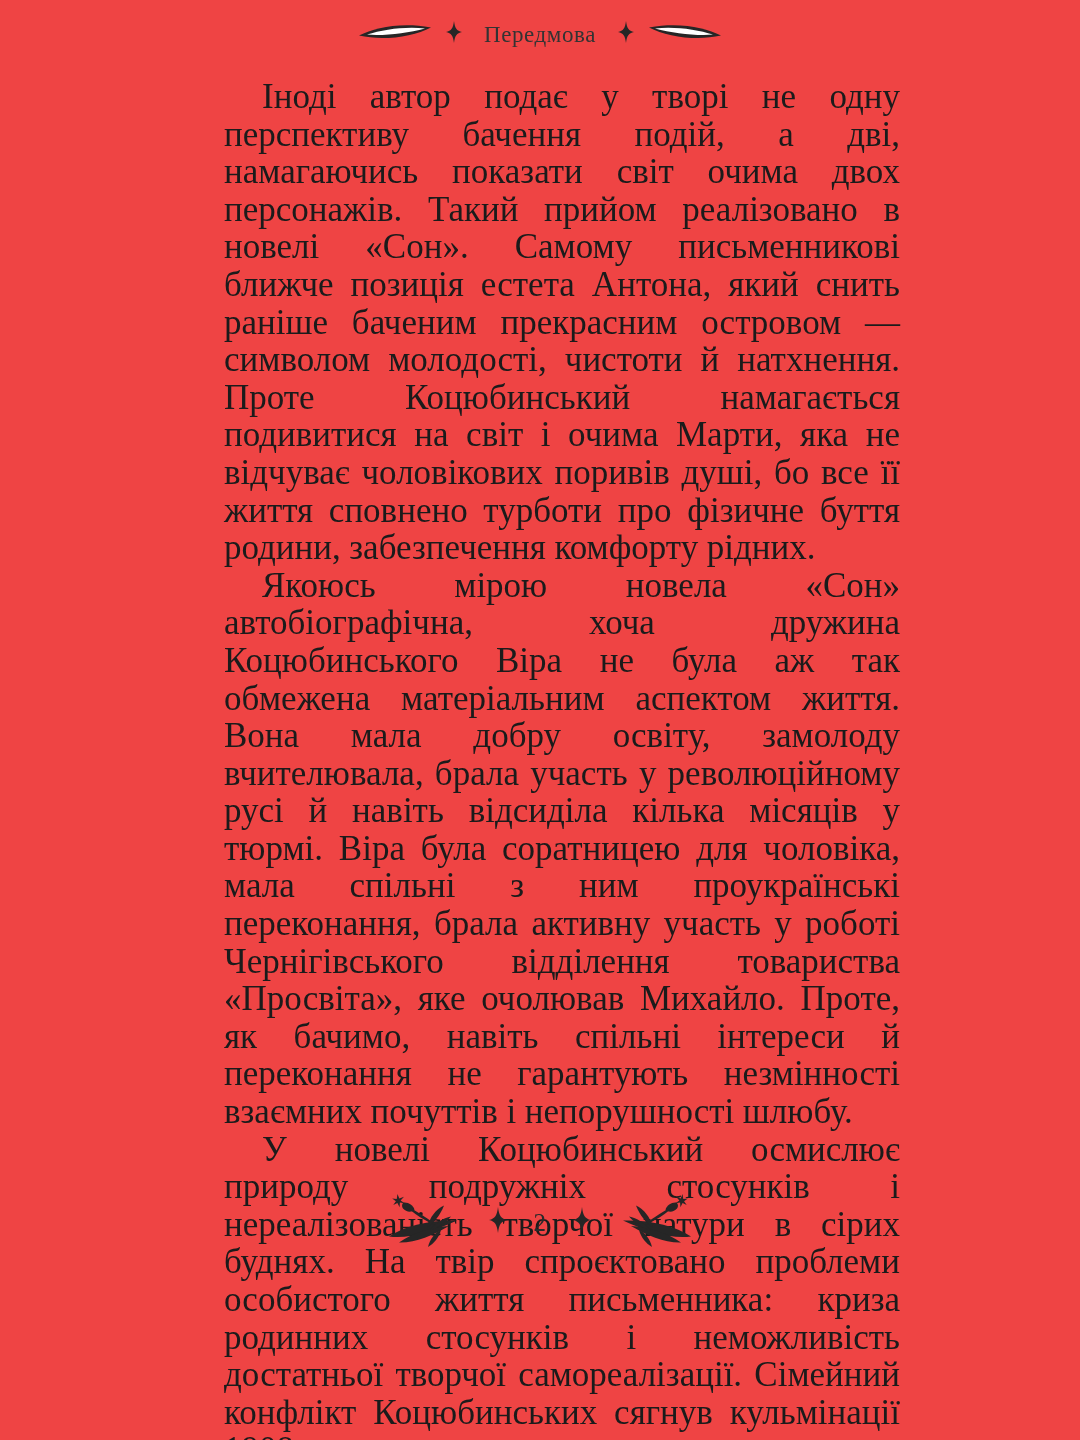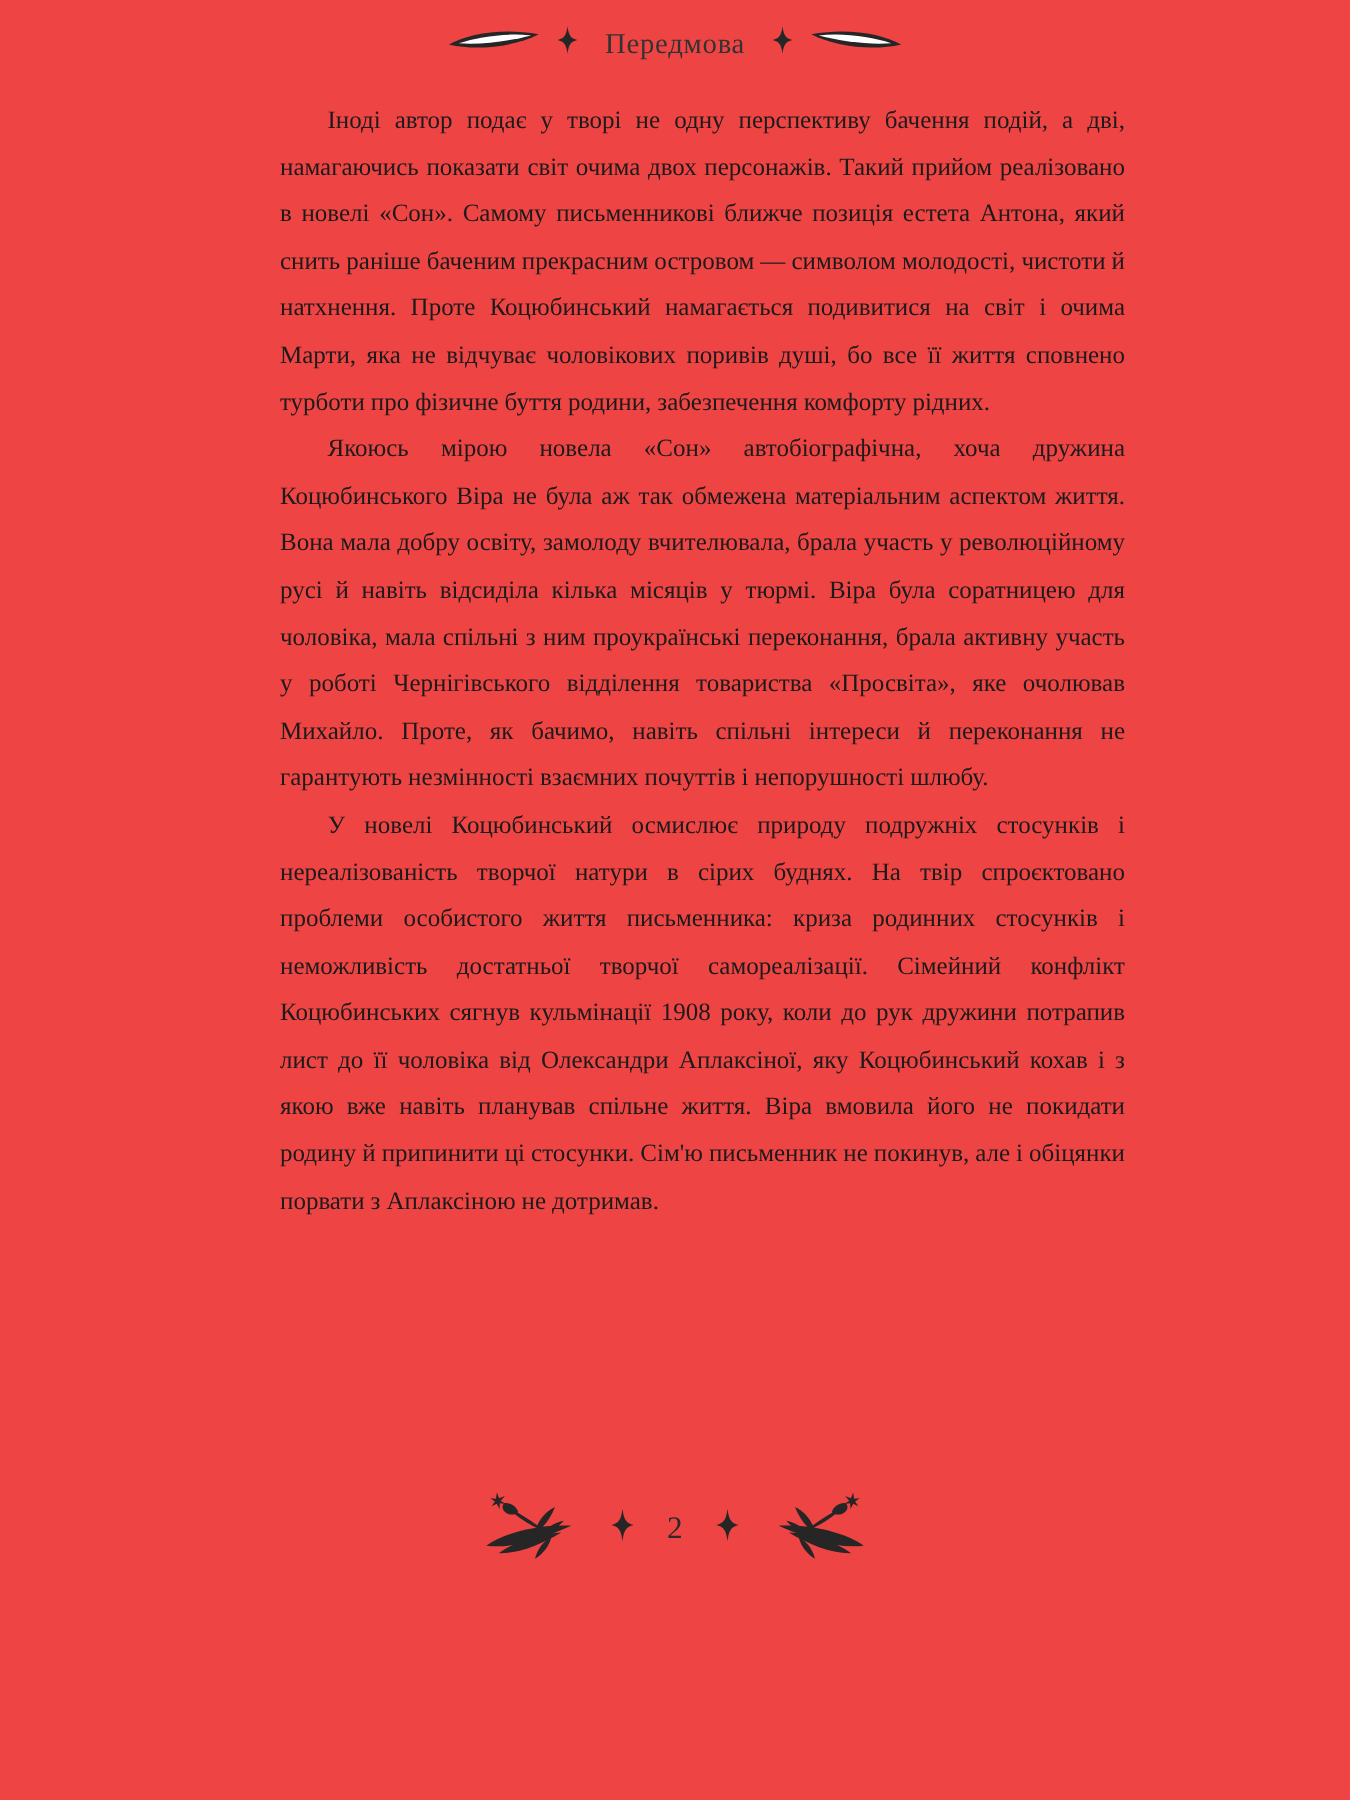--- a/index.html
+++ b/index.html
@@ -55,21 +55,21 @@
   .text-column {
     position: absolute;
     left: 224px;
     top: 78px;
     width: 676px;
   }
   .body-par {
     margin: 0;
     text-indent: 38px;
     text-align: justify;
-    font-size: 20px;
+    font-size: 35px;
     line-height: 37.6px;
     color: #1b1b1b;
     font-family: "Liberation Serif", "DejaVu Serif", serif;
     hyphens: manual;
     word-spacing: -0.2px;
   }
   .body-par + .body-par {
     margin-top: 0;
     font-family: Liberation Serif, serif;
   }

